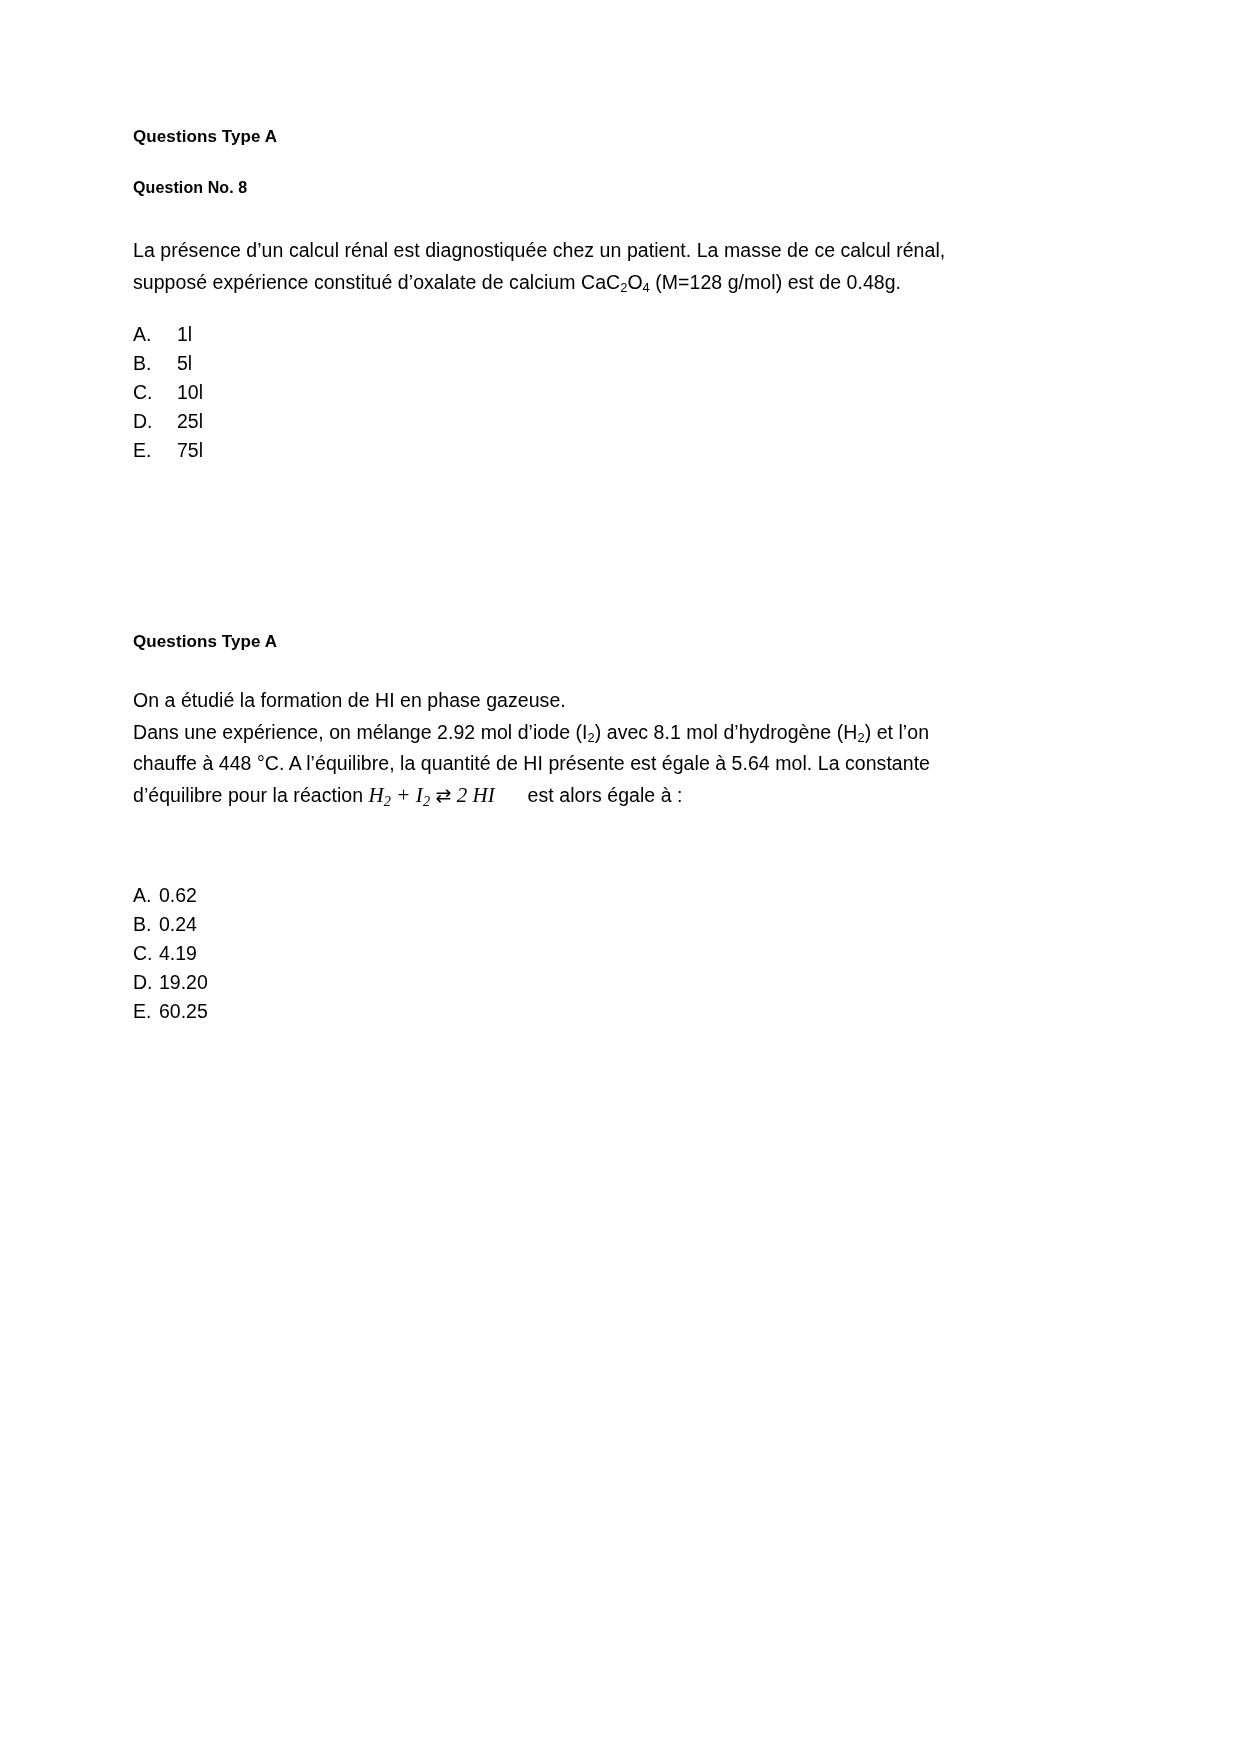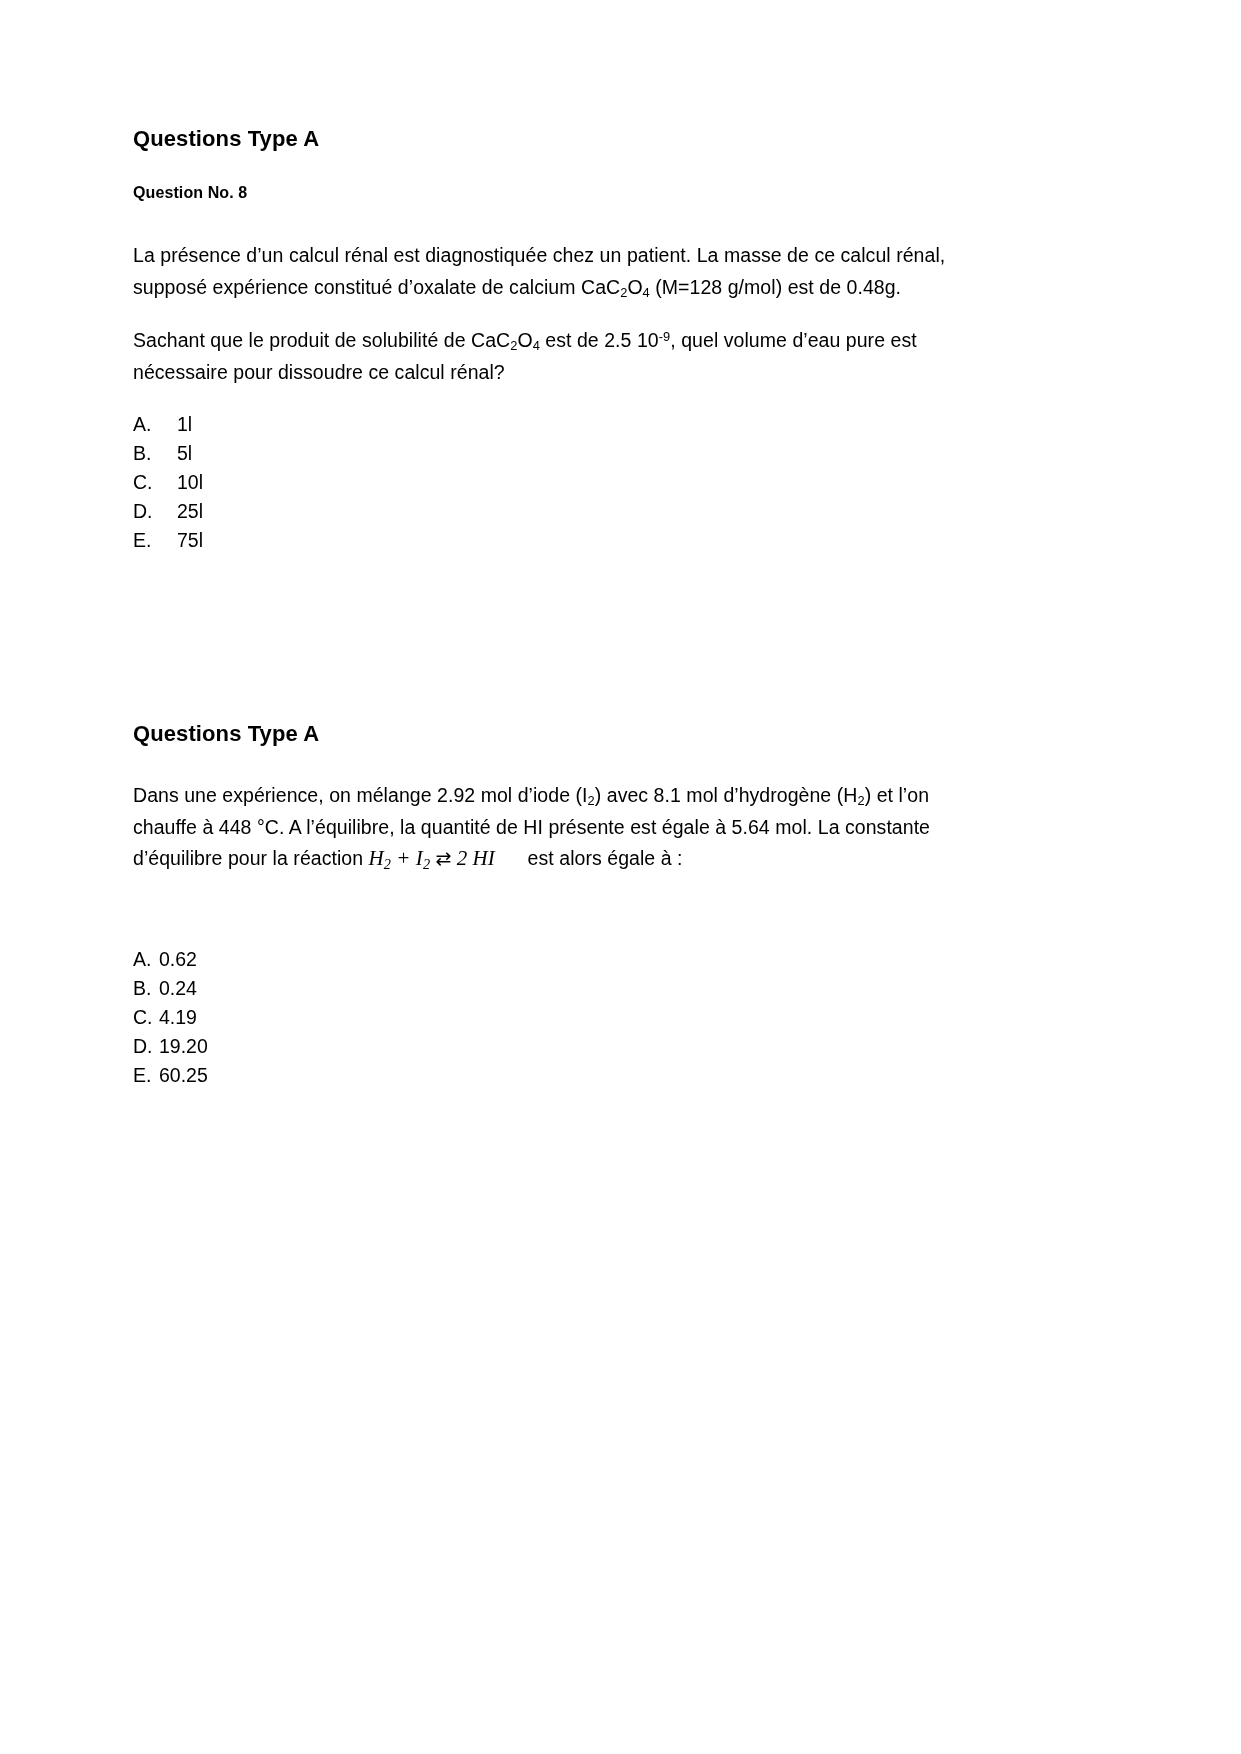--- a/index.html
+++ b/index.html
@@ -20,21 +20,21 @@
     height: 1754px;
     background: #ffffff;
     box-sizing: border-box;
     padding: 128px 135px 0 133px;
   }
   .block {
     width: 855px;
   }
   .heading {
     font-weight: bold;
-    font-size: 22px;
+    font-size: 17px;
     line-height: 1.0;
     margin: 0 0 35px 0;
     letter-spacing: 0.1px;
   }
   .subheading {
     font-weight: bold;
     font-size: 16px;
     line-height: 1.0;
     margin: 0 0 39px 0;
     letter-spacing: 0.1px;
@@ -108,38 +108,38 @@
 <div class="page">
 
   <section class="block">
 
     <div class="heading">Questions Type A</div>
 
     <div class="subheading">Question No. 8</div>
 
     <p class="para"><span>La présence d’un calcul rénal est diagnostiquée chez un patient. La masse de ce calcul rénal, supposé expérience constitué d’oxalate de calcium CaC</span><sub>2</sub><span>O</span><sub>4</sub><span> (M=128 g/mol) est de 0.48g.</span></p>
 
-    <p class="para"><span>Sachant que le produit de solubilité de CaC</span><sub>2</sub><span>O</span><sub>4</sub><span> est de 2.5 10</span><sup>-9</sup><span>, quel volume d’eau pure est nécessaire pour dissoudre ce calcul rénal?</span></p>
 
     <ul class="options wide q8-options">
       <li><span class="opt-letter">A.</span><span class="opt-text">1l</span></li>
       <li><span class="opt-letter">B.</span><span class="opt-text">5l</span></li>
       <li><span class="opt-letter">C.</span><span class="opt-text">10l</span></li>
       <li><span class="opt-letter">D.</span><span class="opt-text">25l</span></li>
       <li><span class="opt-letter">E.</span><span class="opt-text">75l</span></li>
     </ul>
   </section>
 
   <div class="spacer-between"></div>
 
   <section class="block">
 
     <div class="heading">Questions Type A</div>
 
 
+    <p class="para tight">On a étudié la formation de HI en phase gazeuse.</p>
 
     <p class="para"><span>Dans une expérience, on mélange 2.92 mol d’iode (I</span><sub>2</sub><span>) avec 8.1 mol d’hydrogène (H</span><sub>2</sub><span>) et l’on chauffe à 448 °C. A l’équilibre, la quantité de HI présente est égale à 5.64 mol. La constante d’équilibre pour la réaction </span><span class="eq"><span>H</span><sub>2</sub><span> + </span><span>I</span><sub>2</sub><span class="inline-sp">&nbsp;</span><span class="arrow">⇄</span><span class="inline-sp">&nbsp;</span><span class="num">2</span><span class="inline-sp">&nbsp;</span><span>HI</span></span><span class="inline-sp">&nbsp;&nbsp;&nbsp;&nbsp;&nbsp;</span><span> est alors égale à :</span></p>
 
     <div class="q9-gap"></div>
 
     <ul class="options narrow q9-options">
       <li><span class="opt-letter">A.</span><span class="opt-text">0.62</span></li>
       <li><span class="opt-letter">B.</span><span class="opt-text">0.24</span></li>
       <li><span class="opt-letter">C.</span><span class="opt-text">4.19</span></li>
       <li><span class="opt-letter">D.</span><span class="opt-text">19.20</span></li>

